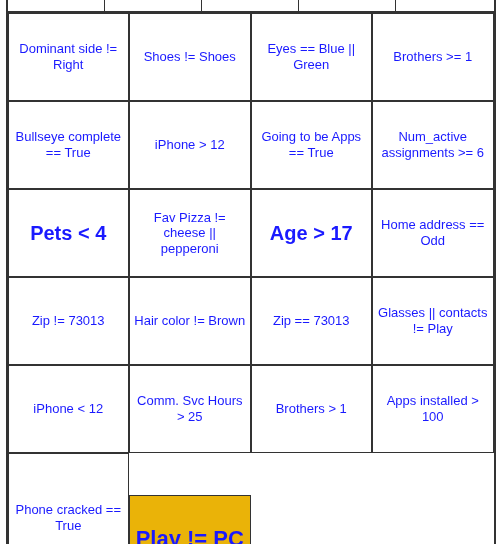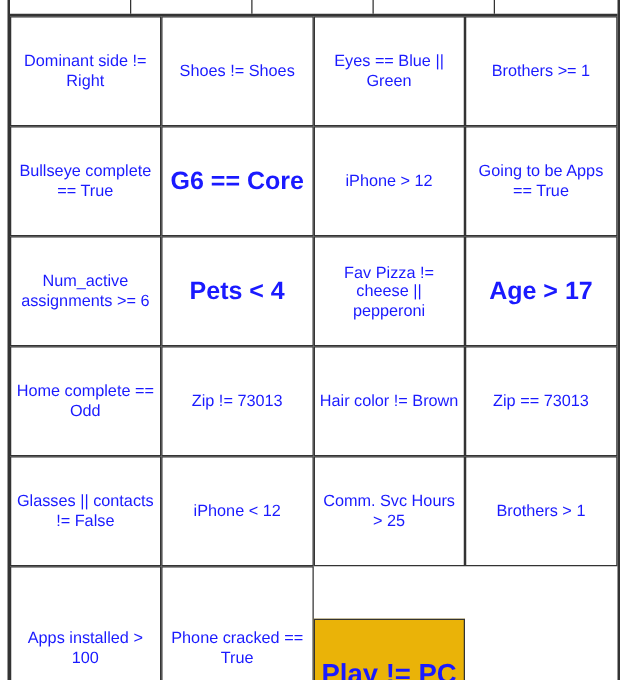--- a/index.html
+++ b/index.html
@@ -84,55 +84,52 @@
       </div>
       <div class="bingo-cell">
         <span class="cell-inner">Eyes == Blue || Green</span>
       </div>
       <div class="bingo-cell">
         <span class="cell-inner">Brothers &gt;= 1</span>
       </div>
       <div class="bingo-cell">
         <span class="cell-inner">Bullseye complete == True</span>
       </div>
-      <div class="bingo-cell large-text">
-        <span class="cell-inner">G6 == Core</span>
-      </div>
       <div class="bingo-cell">
         <span class="cell-inner">iPhone &gt; 12</span>
       </div>
       <div class="bingo-cell">
         <span class="cell-inner">Going to be Apps == True</span>
       </div>
       <div class="bingo-cell">
         <span class="cell-inner">Num_active assignments &gt;= 6</span>
       </div>
       <div class="bingo-cell large-text">
         <span class="cell-inner">Pets &lt; 4</span>
       </div>
       <div class="bingo-cell">
         <span class="cell-inner">Fav Pizza != cheese || pepperoni</span>
       </div>
       <div class="bingo-cell large-text">
         <span class="cell-inner">Age &gt; 17</span>
       </div>
       <div class="bingo-cell">
-        <span class="cell-inner">Home complete == Odd</span>
+        <span class="cell-inner">Home address == Odd</span>
       </div>
       <div class="bingo-cell">
         <span class="cell-inner">Zip != 73013</span>
       </div>
       <div class="bingo-cell">
         <span class="cell-inner">Hair color != Brown</span>
       </div>
       <div class="bingo-cell">
         <span class="cell-inner">Zip == 73013</span>
       </div>
       <div class="bingo-cell">
-        <span class="cell-inner">Glasses || contacts != False</span>
+        <span class="cell-inner">Glasses || contacts != Play</span>
       </div>
       <div class="bingo-cell">
         <span class="cell-inner">iPhone &lt; 12</span>
       </div>
       <div class="bingo-cell">
         <span class="cell-inner">Comm. Svc Hours &gt; 25</span>
       </div>
       <div class="bingo-cell">
         <span class="cell-inner">Brothers &gt; 1</span>
       </div>

